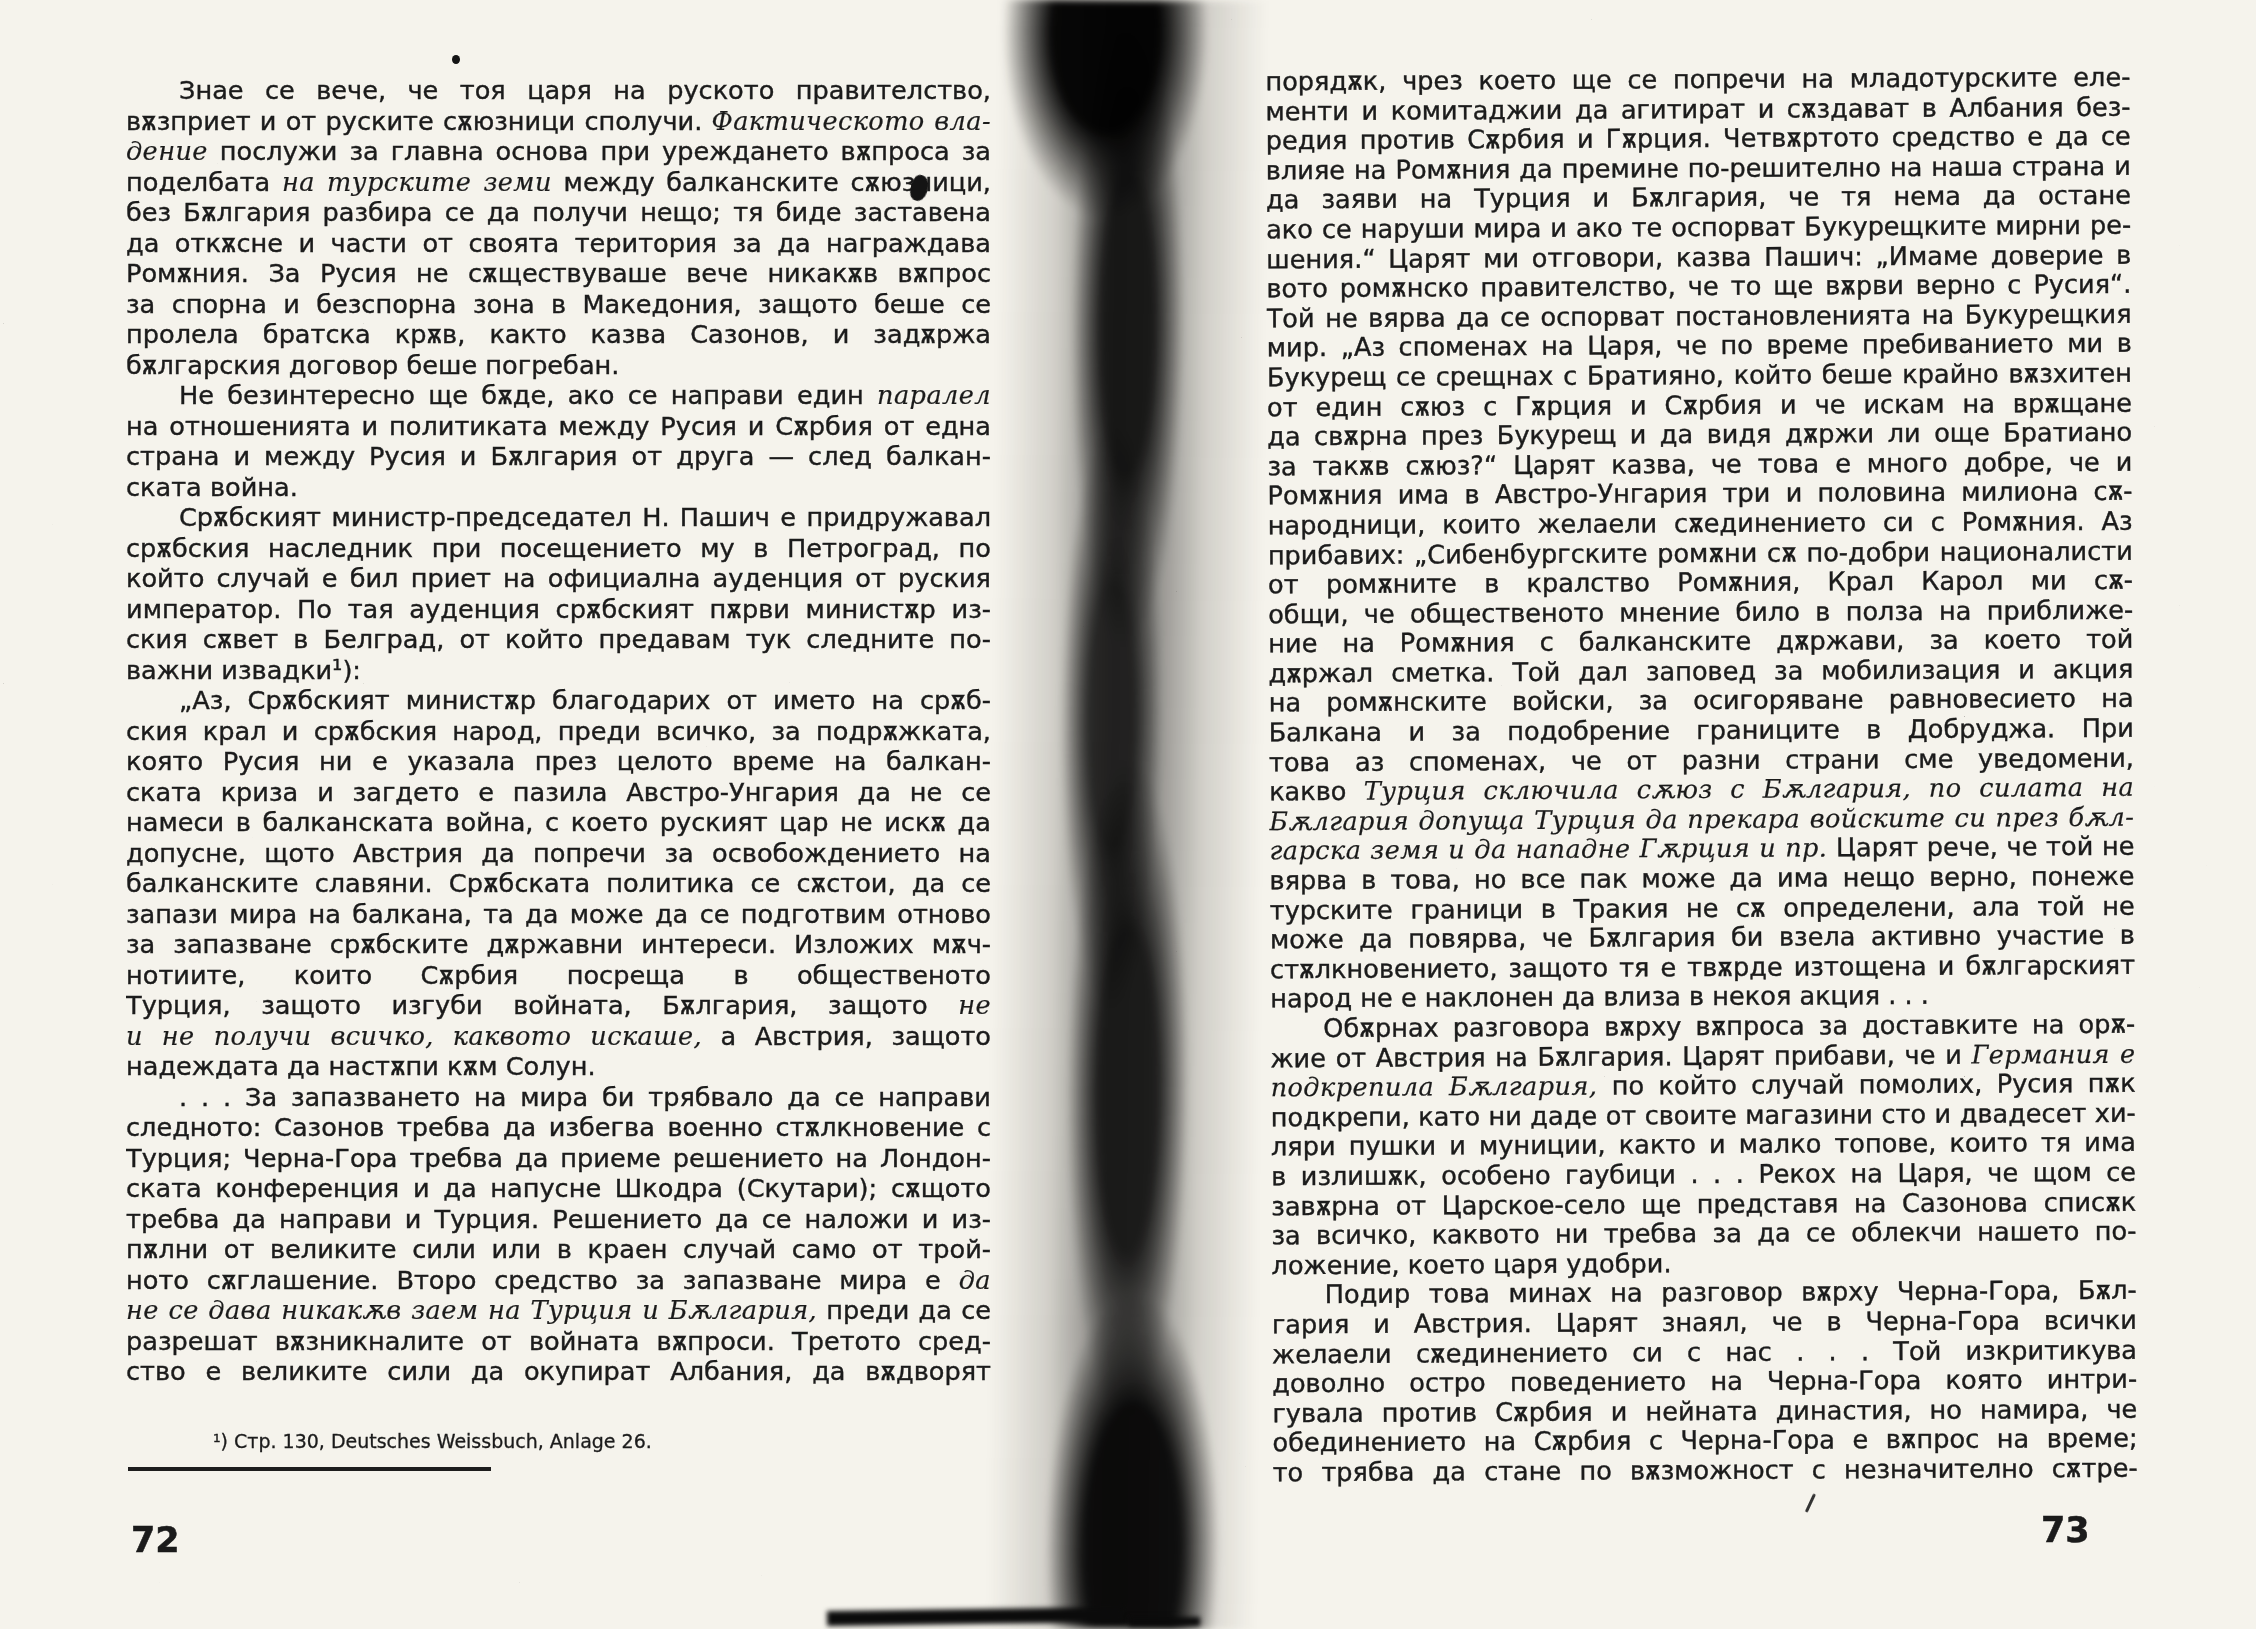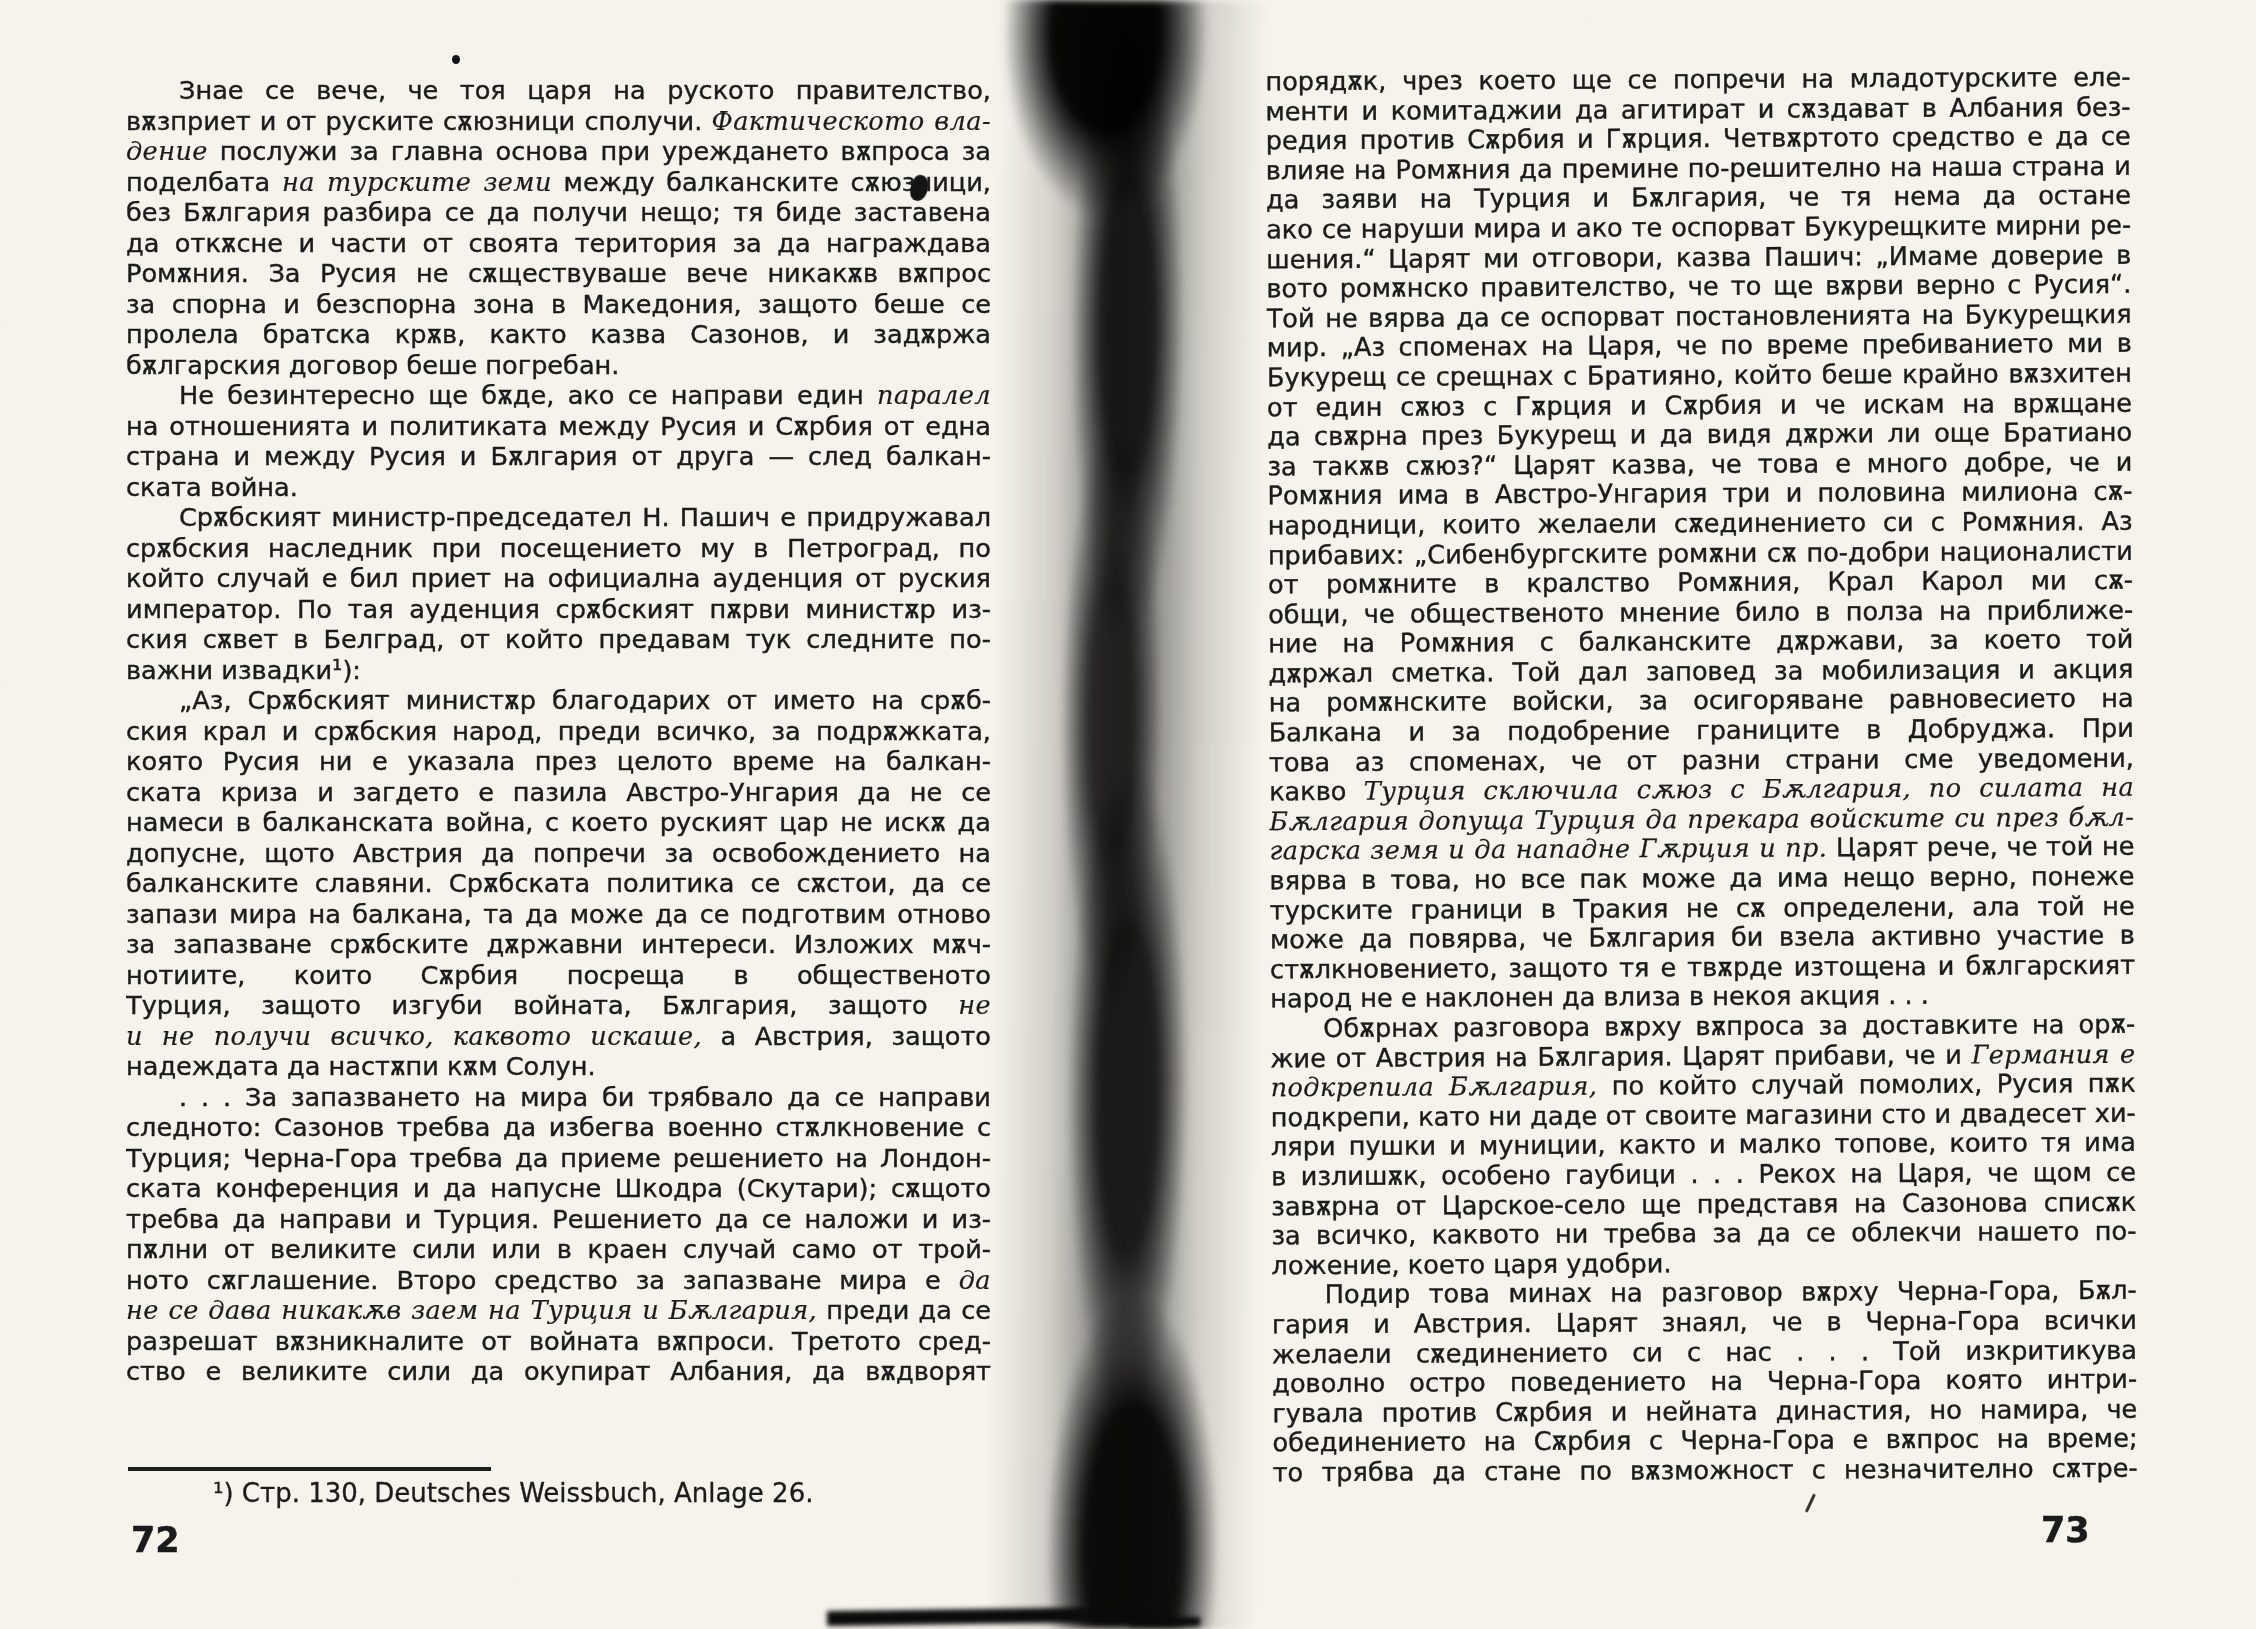--- a/index.html
+++ b/index.html
@@ -14,21 +14,21 @@
   .ln{
     font-size:25.6px;line-height:30.5px;height:30.5px;overflow:hidden;
     text-align:justify;text-align-last:justify;
     -webkit-text-stroke:0.4px #1c1c1c;
   }
   #page-right .ln{line-height:29.6px;height:29.6px}
   .ln.ind{text-indent:53px}
   .ln.end{text-align-last:left}
   .ln i{font-family:"DejaVu Serif",serif;font-style:italic;letter-spacing:0.4px;-webkit-text-stroke:0.2px #1c1c1c}
   .footnote-rule{position:absolute;left:128px;top:1467px;width:363px;height:3.9px;background:#1d1d1d;z-index:2}
-  .footnote{position:absolute;left:213px;top:1478px;font-size:26px;z-index:2;-webkit-text-stroke:0.3px #1c1c1c}
+  .footnote{position:absolute;left:213px;top:1430px;font-size:19px;z-index:2;-webkit-text-stroke:0.3px #1c1c1c}
   .pgnum{position:absolute;z-index:2;font-size:35px;font-weight:bold;-webkit-text-stroke:0.5px #151515}
   #pg-left-num{left:131px;top:1520px}
   #pg-right-num{left:2041px;top:1510px}
   
   .gutter{
     position:absolute;left:993px;top:0;width:268px;height:1629px;z-index:3;
     background:
       radial-gradient(ellipse 103px 187px at 40% 2%, rgba(0,0,0,.97) 52%, rgba(0,0,0,0) 100%),
       radial-gradient(ellipse 57px 325px at 49% 20%, rgba(0,0,0,.82) 45%, rgba(0,0,0,0) 100%),
       radial-gradient(ellipse 51px 296px at 44% 44%, rgba(0,0,0,.75) 44%, rgba(0,0,0,0) 100%),

